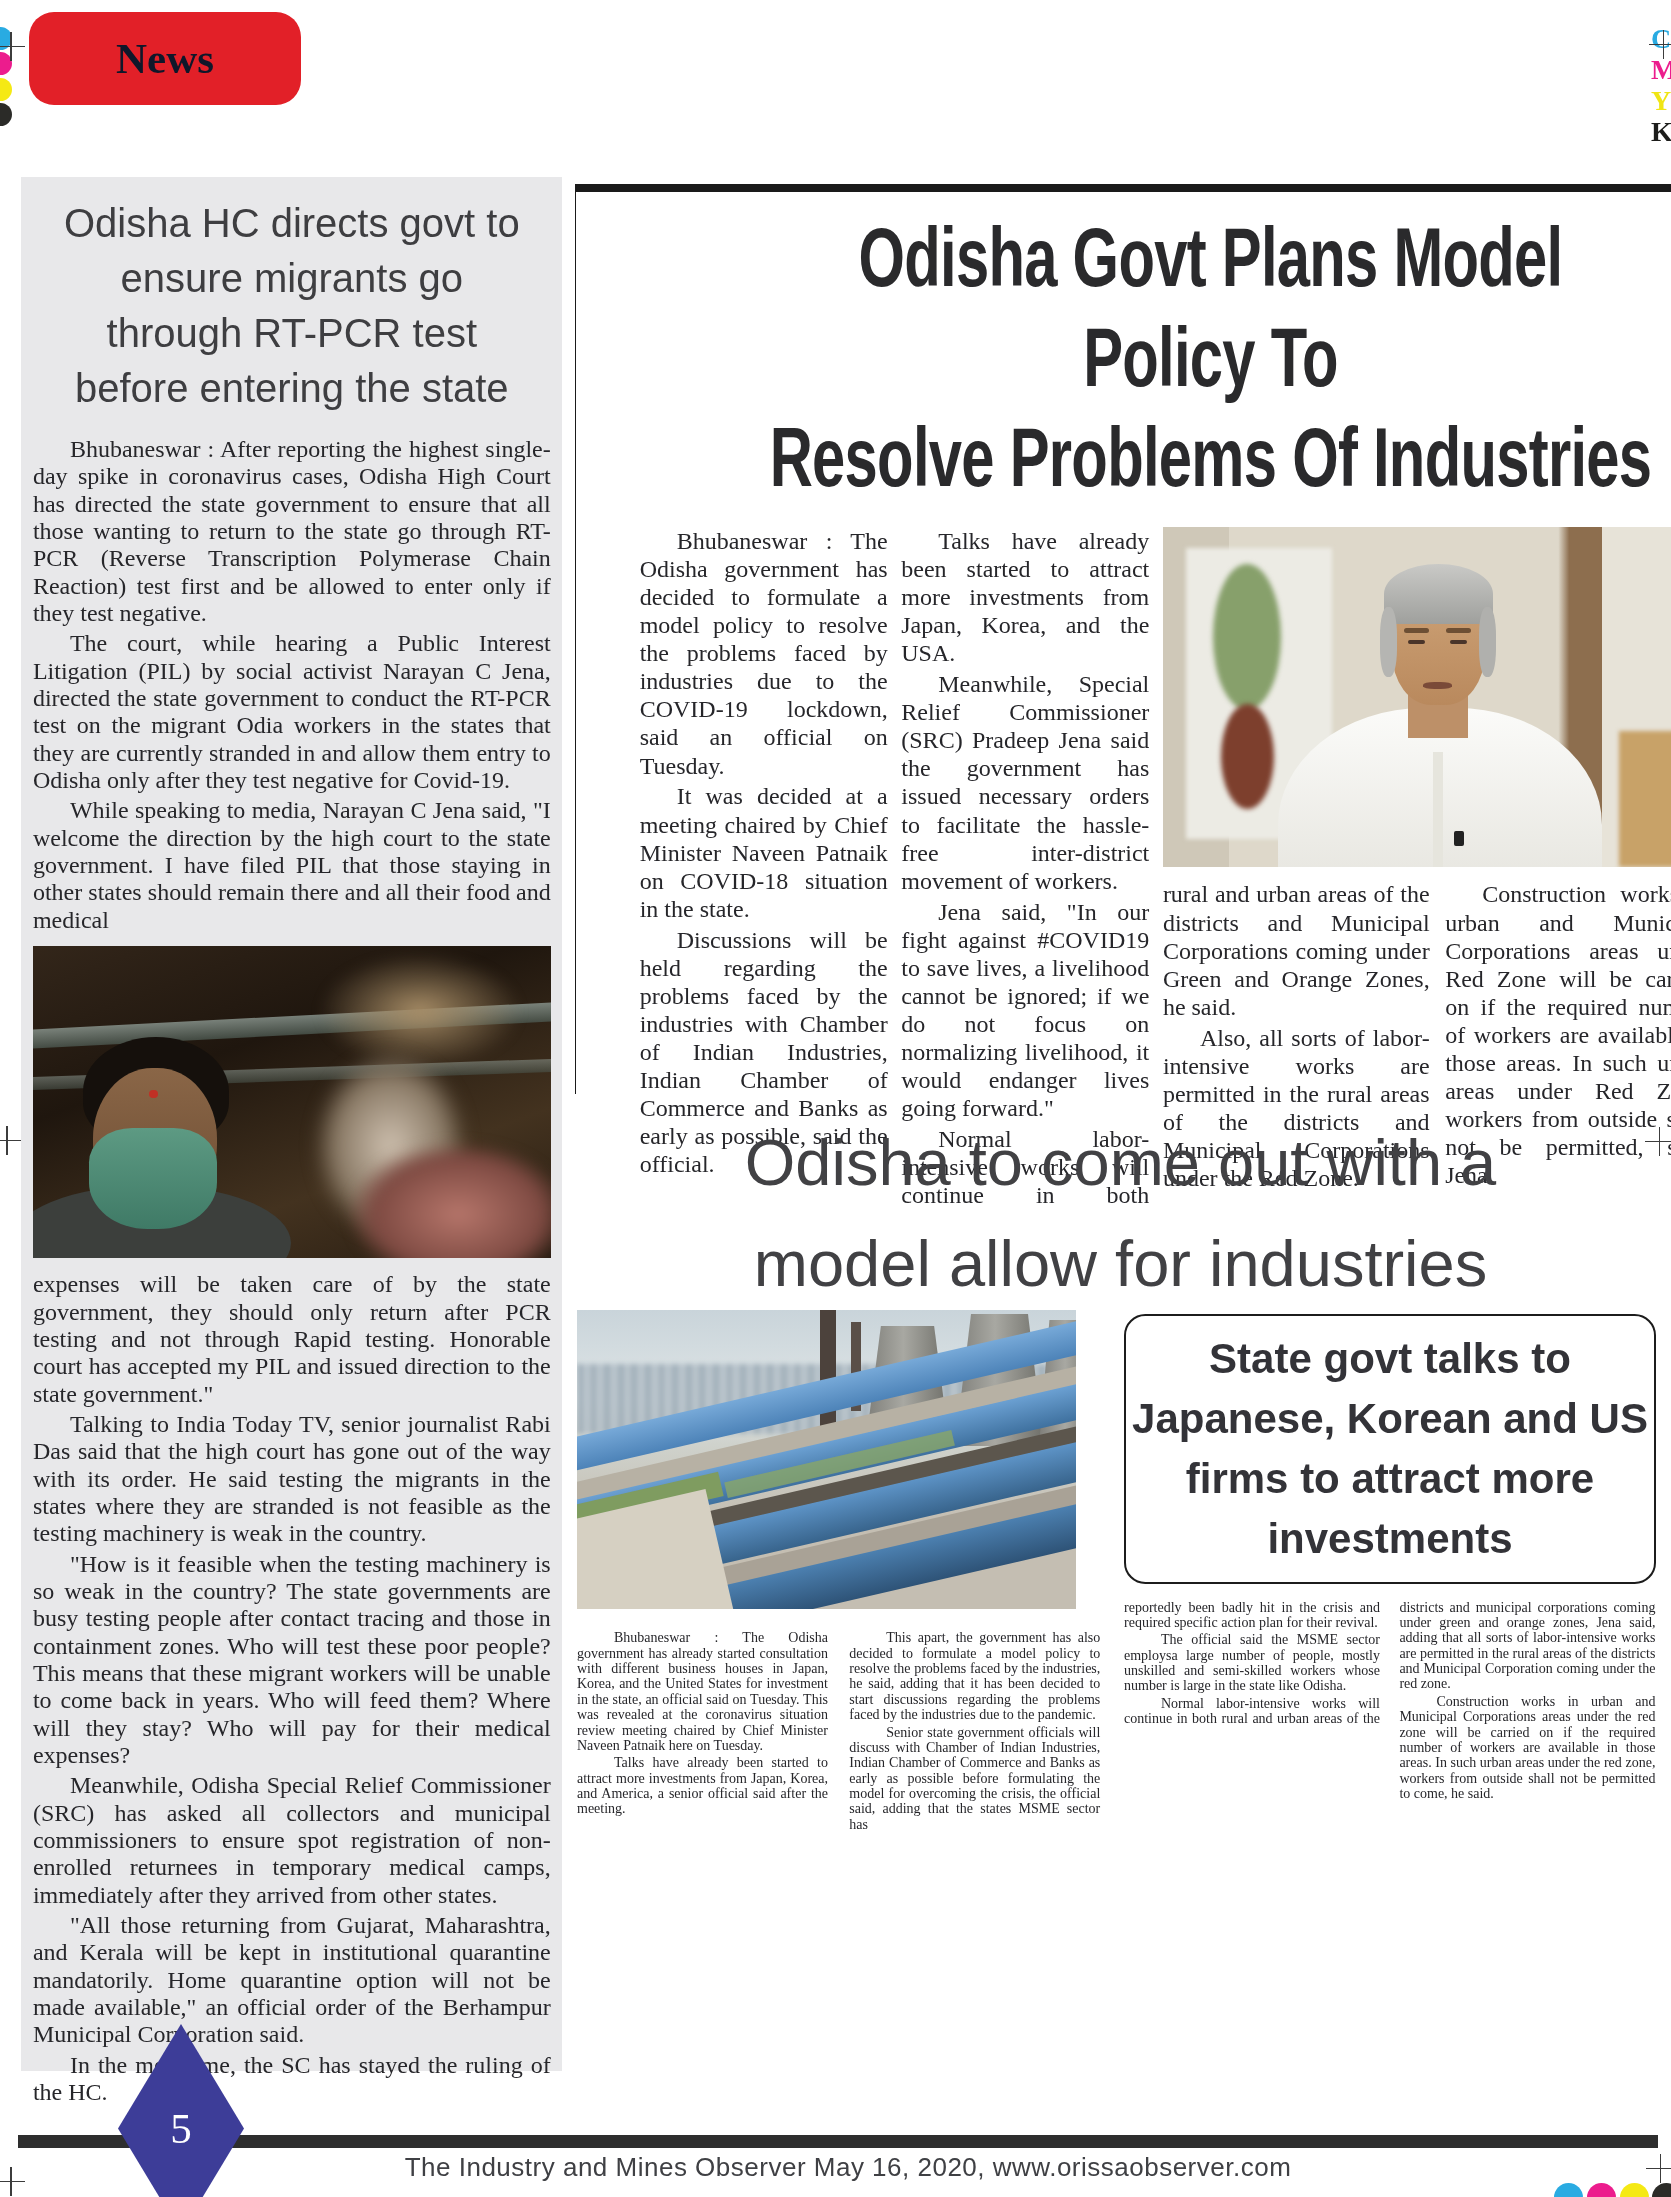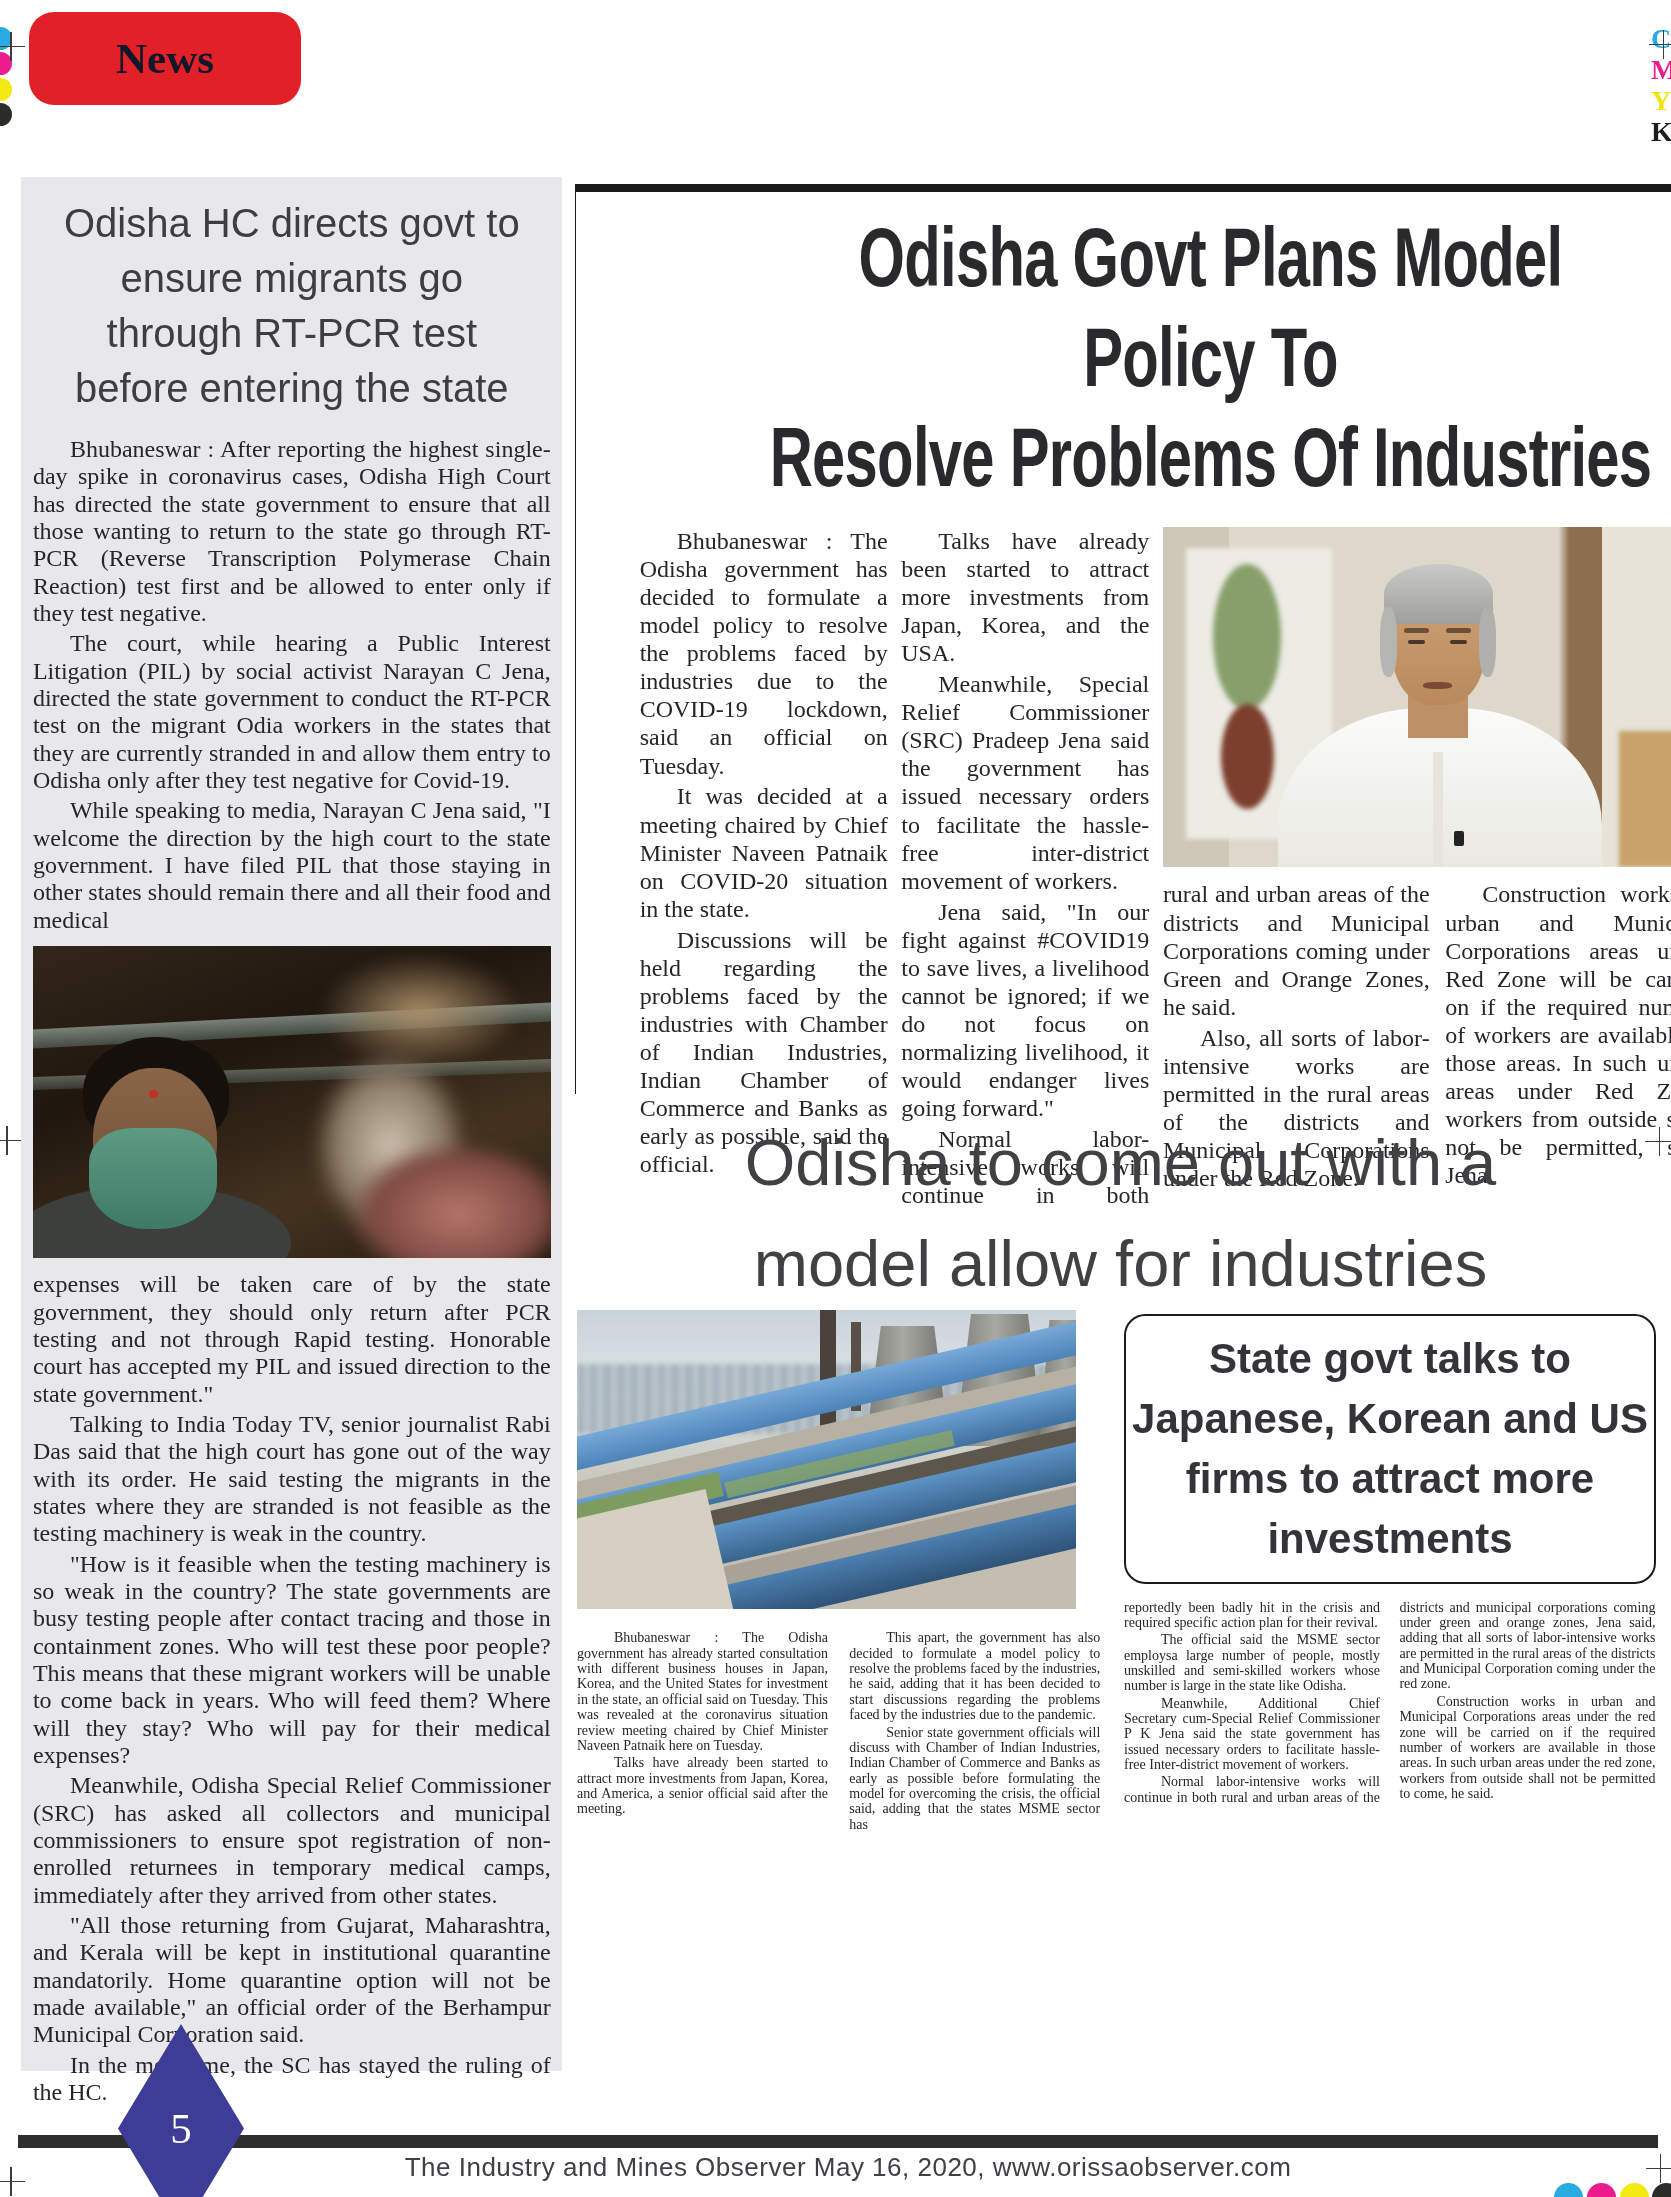--- a/index.html
+++ b/index.html
@@ -202,21 +202,21 @@
     <p class="body">"All those returning from Gujarat, Maharashtra, and Kerala will be kept in institutional quarantine mandatorily. Home quarantine option will not be made available," an official order of the Berhampur Municipal Corporation said.</p>
     <p class="body">In the meantime, the SC has stayed the ruling of the HC.</p>
   </section>
 
   <section class="main-article">
     <h1><span class="squeeze preline">Odisha Govt Plans Model Policy To
 Resolve Problems Of Industries</span></h1>
     <div class="ma-cols">
       <div class="ma-col1">
         <p class="body">Bhubaneswar : The Odisha government has decided to formulate a model policy to resolve the problems faced by industries due to the COVID-19 lockdown, said an official on Tuesday.</p>
-        <p class="body">It was decided at a meeting chaired by Chief Minister Naveen Patnaik on COVID-20 situation in the state.</p>
+        <p class="body">It was decided at a meeting chaired by Chief Minister Naveen Patnaik on COVID-18 situation in the state.</p>
         <p class="body">Discussions will be held regarding the problems faced by the industries with Chamber of Indian Industries, Indian Chamber of Commerce and Banks as early as possible, said the official.</p>
       </div>
       <div class="ma-col2">
         <p class="body">Talks have already been started to attract more investments from Japan, Korea, and the USA.</p>
         <p class="body">Meanwhile, Special Relief Commissioner (SRC) Pradeep Jena said the government has issued necessary orders to facilitate the hassle-free inter-district movement of workers.</p>
         <p class="body">Jena said, "In our fight against #COVID19 to save lives, a livelihood cannot be ignored; if we do not focus on normalizing livelihood, it would endanger lives going forward."</p>
         <p class="body jlast">Normal labor-intensive works will continue in both</p>
       </div>
       <div class="ma-right">
         <div class="photo ph-cm">
@@ -287,21 +287,20 @@
 
   <div class="bottom-right">
     <div class="subhead-box preline">State govt talks to
 Japanese, Korean and US
 firms to attract more
 investments</div>
     <div class="br-cols">
       <div>
         <p class="body noindent">reportedly been badly hit in the crisis and required specific action plan for their revival.</p>
         <p class="body">The official said the MSME sector employsa large number of people, mostly unskilled and semi-skilled workers whose number is large in the state like Odisha.</p>
-        <p class="body">Meanwhile, Additional Chief Secretary cum-Special Relief Commissioner P K Jena said the state government has issued necessary orders to facilitate hassle-free Inter-district movement of workers.</p>
         <p class="body jlast">Normal labor-intensive works will continue in both rural and urban areas of the</p>
       </div>
       <div>
         <p class="body noindent">districts and municipal corporations coming under green and orange zones, Jena said, adding that all sorts of labor-intensive works are permitted in the rural areas of the districts and Municipal Corporation coming under the red zone.</p>
         <p class="body">Construction works in urban and Municipal Corporations areas under the red zone will be carried on if the required number of workers are available in those areas. In such urban areas under the red zone, workers from outside shall not be permitted to come, he said.</p>
       </div>
     </div>
   </div>
 
   <div class="footer-rule"></div>

